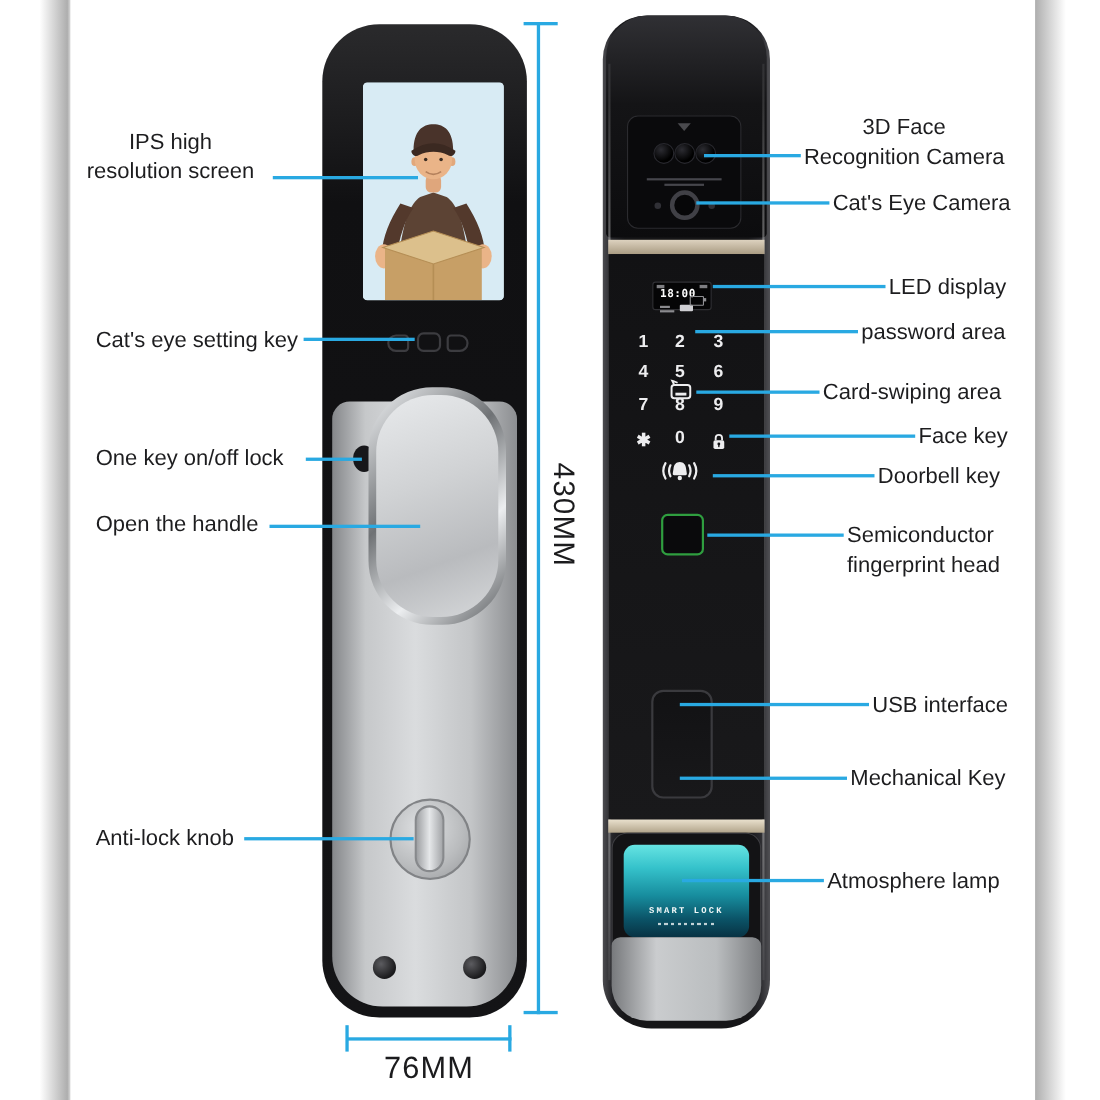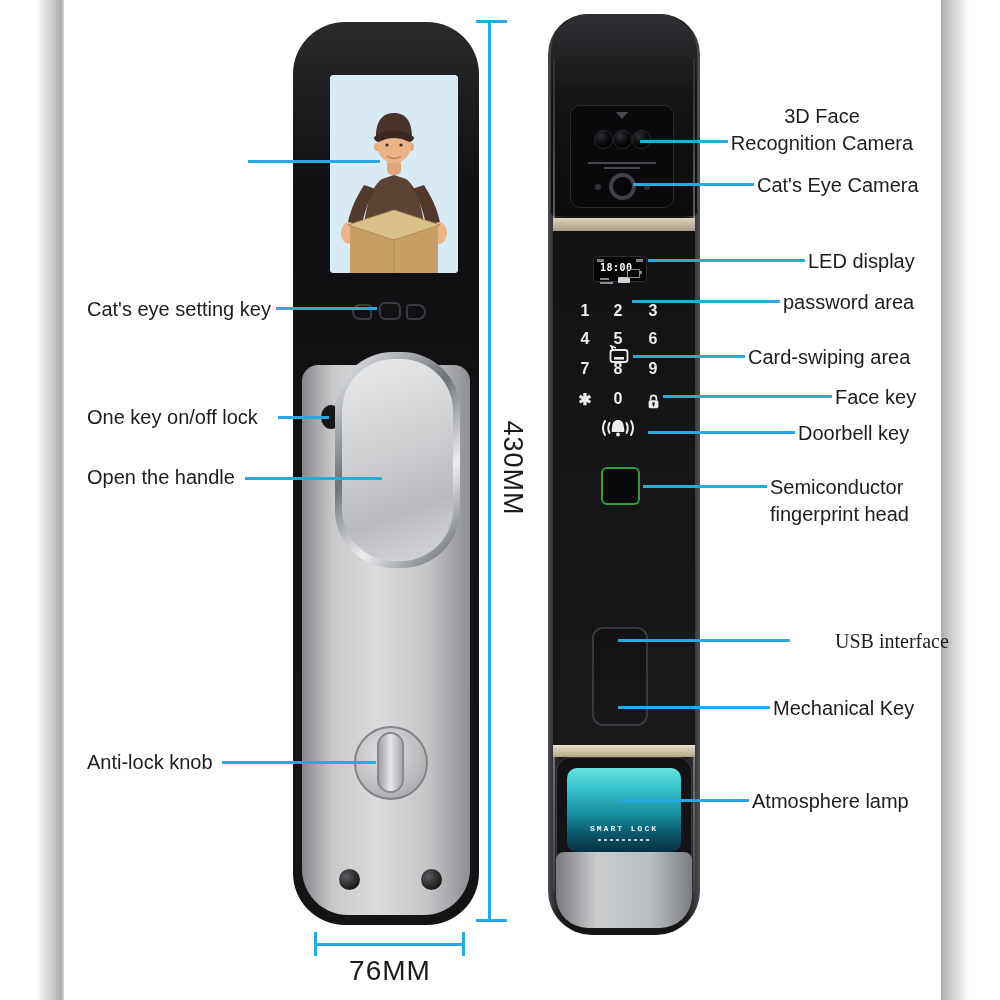--- a/index.html
+++ b/index.html
@@ -27,21 +27,21 @@
   #ln-anti{left:222px;top:761px;width:154px;}
 
   #lbl-face{left:726px;top:103px;width:192px;text-align:center;}
   #lbl-catscam{left:757px;top:172px;}
   #lbl-led{left:808px;top:248px;}
   #lbl-pass{left:783px;top:289px;}
   #lbl-card{left:748px;top:344px;}
   #lbl-lockkey{left:835px;top:384px;}
   #lbl-door{left:798px;top:420px;}
   #lbl-semi{left:770px;top:474px;}
-  #lbl-usb{left:835px;top:628px;font-family:Liberation Serif, serif;}
+  #lbl-usb{left:793px;top:628px;}
   #lbl-mech{left:773px;top:695px;}
   #lbl-atmo{left:752px;top:788px;}
   #ln-face{left:640px;top:140px;width:88px;}
   #ln-catscam{left:633px;top:183px;width:121px;}
   #ln-led{left:648px;top:259px;width:157px;}
   #ln-pass{left:632px;top:300px;width:148px;}
   #ln-card{left:633px;top:355px;width:112px;}
   #ln-lockkey{left:663px;top:395px;width:169px;}
   #ln-door{left:648px;top:431px;width:147px;}
   #ln-semi{left:643px;top:485px;width:124px;}
@@ -272,20 +272,24 @@
 
   <div id="dimv-line" class="dim"></div>
   <div id="dimv-t1" class="dim"></div>
   <div id="dimv-t2" class="dim"></div>
   <div id="dim-h-label">430MM</div>
   <div id="dimh-line" class="dim"></div>
   <div id="dimh-t1" class="dim"></div>
   <div id="dimh-t2" class="dim"></div>
   <div id="dim-w-label">76MM</div>
 
+  <div id="lbl-ips" class="lbl">
+    <span>IPS high</span>
+    <span>resolution screen</span>
+  </div>
   <div id="ln-ips" class="cl"></div>
   <div id="lbl-cats-set" class="lbl">
     <span>Cat's eye setting key</span>
   </div>
   <div id="ln-cats-set" class="cl"></div>
   <div id="lbl-onekey" class="lbl">
     <span>One key on/off lock</span>
   </div>
   <div id="ln-onekey" class="cl"></div>
   <div id="lbl-open" class="lbl">

